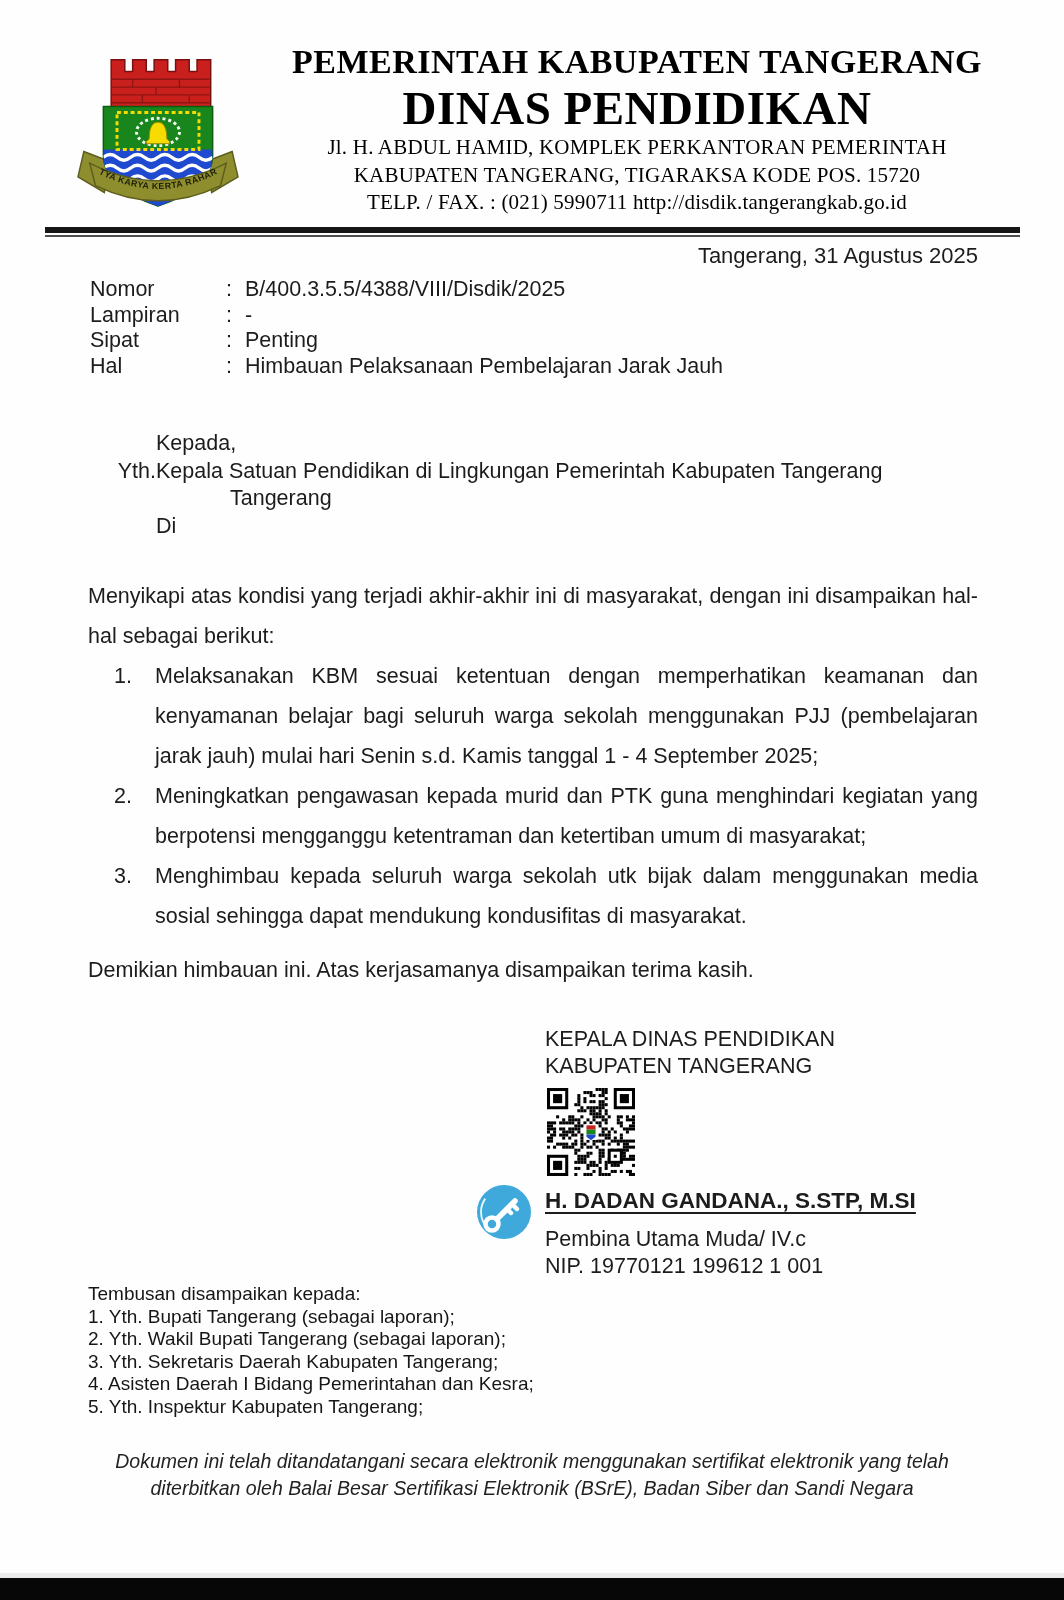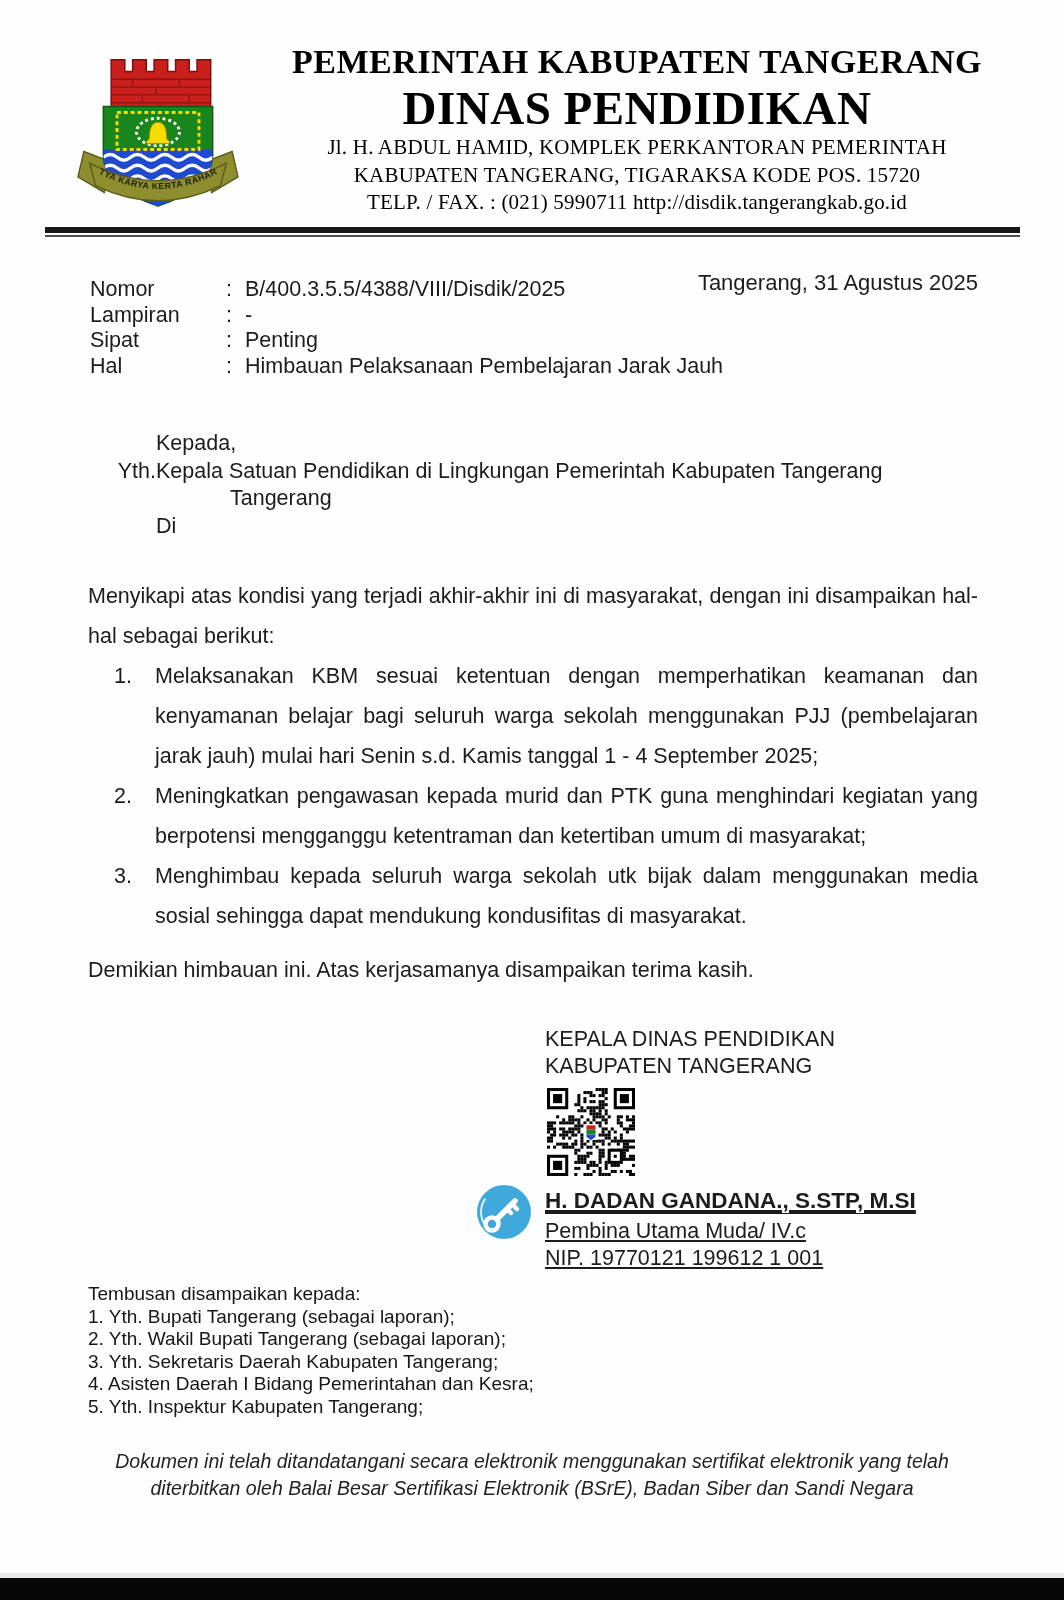--- a/index.html
+++ b/index.html
@@ -13,21 +13,21 @@
   .logo{position:absolute;left:72px;top:8px;}
   .lh-text{margin-left:252px;margin-right:42px;text-align:center;font-family:"Liberation Serif", serif;color:#000000;}
   .lh-gov{font-size:34px;font-weight:bold;letter-spacing:.5px;line-height:40px;}
   .lh-agency{font-size:47px;font-weight:bold;letter-spacing:.5px;line-height:52px;}
   .lh-addr{font-size:21px;line-height:27.5px;letter-spacing:.2px;}
   
   .rule{position:absolute;top:227px;left:45px;right:44px;}
   .rule .r1{height:6px;background:#161616;}
   .rule .r2{height:2px;background:#4e4e4e;margin-top:2px;}
   
-  .dateline{position:absolute;top:243px;left:102px;right:86px;text-align:right;font-size:22px;margin-top:27px;}
+  .dateline{position:absolute;top:243px;left:102px;right:86px;text-align:right;font-size:22px;}
   .meta{position:absolute;top:277px;left:90px;right:86px;font-size:21.5px;}
   .meta-row{display:flex;line-height:25.5px;}
   .m-label{width:136px;flex:none;}
   .m-colon{width:19px;flex:none;}
   .m-value{flex:1;}
   .bold{font-weight:normal;}
   
   .addressee{position:absolute;top:430px;left:90px;right:94px;font-size:21.5px;line-height:27.5px;}
   .a-row{display:flex;}
   .a-pre{width:66px;flex:none;text-align:right;}
@@ -36,24 +36,24 @@
   .body-block{position:absolute;top:576px;left:88px;right:86px;font-size:21.5px;line-height:40px;}
   .opening{margin:0;text-align:justify;}
   .list-row{display:flex;}
   .li-num{width:67px;flex:none;box-sizing:border-box;padding-left:26px;}
   .li-text{flex:1;text-align:justify;}
   .closing{margin:14px 0 0 0;}
   
   .signature{position:absolute;left:545px;top:1026px;width:450px;font-size:21.5px;}
   .sig-title{line-height:27px;}
   .qr-wrap{margin:8px 0 0 2px;width:88px;height:88px;}
-  .sig-name-row{position:relative;margin-top:10px;text-decoration:underline;}
+  .sig-name-row{position:relative;margin-top:10px;}
   .esign-badge{position:absolute;left:-70px;top:-3px;}
   .sig-name{font-size:22.5px;font-weight:bold;text-decoration:underline;text-decoration-thickness:2px;text-underline-offset:4px;line-height:30px;}
-  .sig-rank{line-height:27px;margin-top:2px;}
+  .sig-rank{line-height:27px;margin-top:10px;}
   .sig-nip{line-height:27px;}
   
   .tembusan{position:absolute;left:88px;top:1283px;font-size:19px;line-height:22.5px;color:#161616;}
   
   .footnote{position:absolute;left:0;right:0;top:1448px;text-align:center;font-style:italic;font-size:19.5px;line-height:27px;color:#222;}
   .edge-shadow{position:absolute;left:0;right:0;bottom:22px;height:5px;background:#ececec;}
   .bottom-bar{position:absolute;left:0;right:0;bottom:0;height:22px;background:#070707;}
 </style>
 </head>
 <body>

